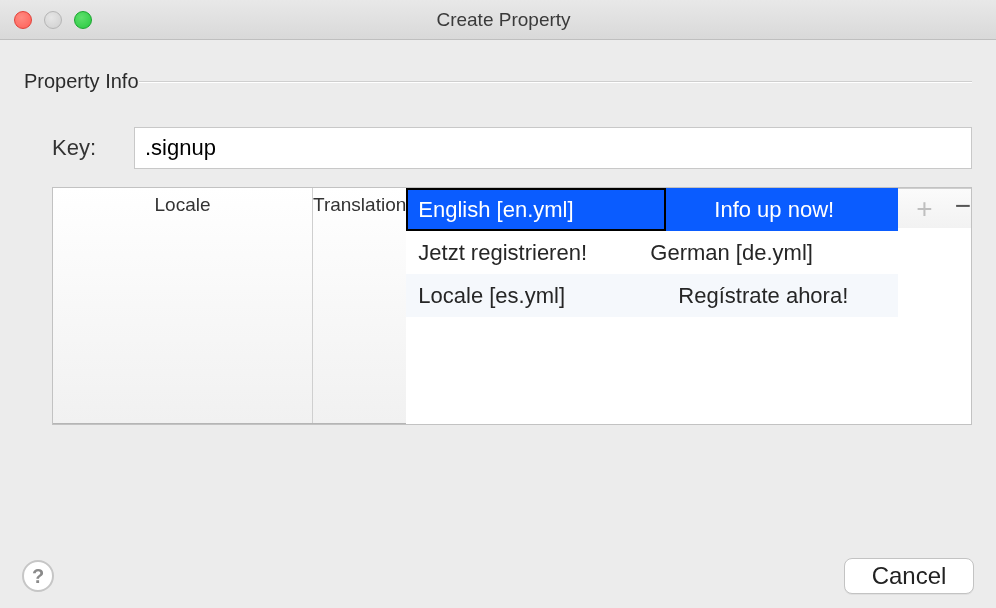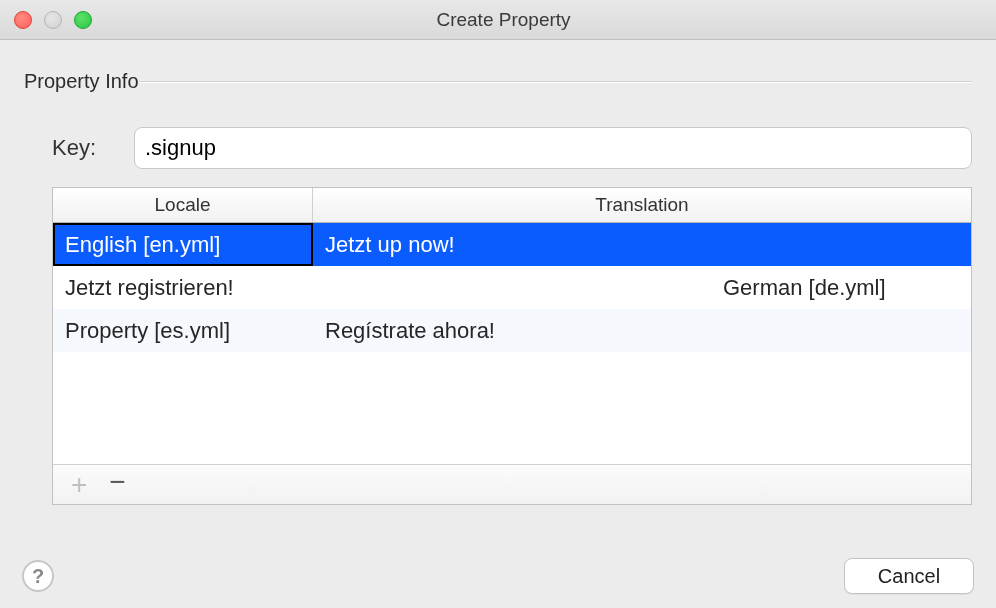--- a/index.html
+++ b/index.html
@@ -74,33 +74,33 @@
     font-size: 22px;
     color: #333;
     min-width: 58px;
   }
   .key-input {
     flex: 1;
     height: 38px;
     font-size: 22px;
     padding: 20px 10px;
     border: 1px solid #c8c8c8;
-    border-radius: 8px;
+    border-radius: 0;
     background: #fff;
     outline: none;
   }
 
   
   .table-wrap {
     margin-left: 28px;
     border: 1px solid #c2c2c2;
     background: #fff;
     display: flex;
-    flex-direction: column;
-    height: 318px;
+    flex-direction: row;
+    height: 238px;
   }
   .thead {
     display: flex;
     align-items: stretch;
     border-bottom: 1px solid #b5b5b5;
   }
   .th {
     font-size: 19px;
     color: #333;
     text-align: center;
@@ -115,21 +115,21 @@
   .tbody {
     flex: 1;
     overflow: hidden;
   }
   .trow {
     display: flex;
     align-items: stretch;
     height: 43px;
   }
   .trow.alt { background: #f5f8fc; }
-  .trow.selected { background: #0a5cff; color: #fff; }
+  .trow.selected { background: #0a5cff; color: #fff; gap: 36px; }
   .tcell {
     display: flex;
     align-items: center;
     font-size: 22px;
     padding-left: 12px;
   }
   .trow.selected .tcell.col-locale {
     outline: 2px solid #000;
     outline-offset: -2px;
   }
@@ -173,21 +173,21 @@
     align-items: center;
     justify-content: center;
     font-size: 20px;
     font-weight: 600;
   }
   .spacer { flex: 1; }
   .btn {
     height: 36px;
     min-width: 130px;
     border-radius: 8px;
-    font-size: 20px;
+    font-size: 24px;
     padding: 0 22px;
     border: 1px solid #c3c3c3;
     background: #ffffff;
     color: #222;
     display: inline-flex;
     align-items: center;
     justify-content: center;
     box-shadow: 0 1px 0 rgba(0,0,0,0.05);
   }
   .btn.primary {
@@ -221,28 +221,28 @@
   </div>
 
   <div class="table-wrap">
     <div class="thead">
       <div class="th col-locale">Locale</div>
       <div class="th col-trans">Translation</div>
     </div>
     <div class="tbody" id="tbody">
         <div class="trow selected">
           <div class="tcell col-locale">English [en.yml]</div>
-          <div class="tcell col-trans">Jetzt up now!</div>
+          <div class="tcell col-trans">Info up now!</div>
         </div>
         <div class="trow">
           <div class="tcell col-trans">Jetzt registrieren!</div>
           <div class="tcell col-locale">German [de.yml]</div>
         </div>
         <div class="trow alt">
-          <div class="tcell col-locale">Property [es.yml]</div>
+          <div class="tcell col-locale">Locale [es.yml]</div>
           <div class="tcell col-trans">Regístrate ahora!</div>
         </div>
       </div>
     <div class="addrm-bar">
       <span class="addrm-btn add">+</span>
       <span class="addrm-btn remove">−</span>
     </div>
   </div>
 
 </div>

